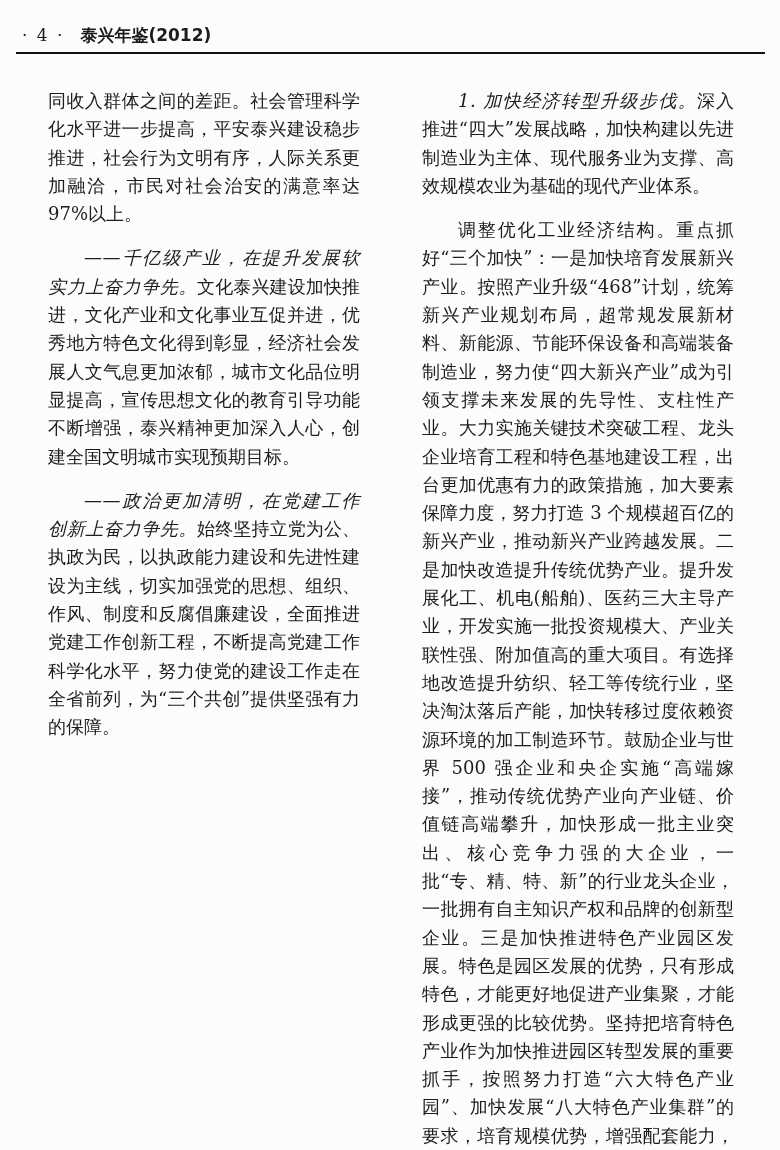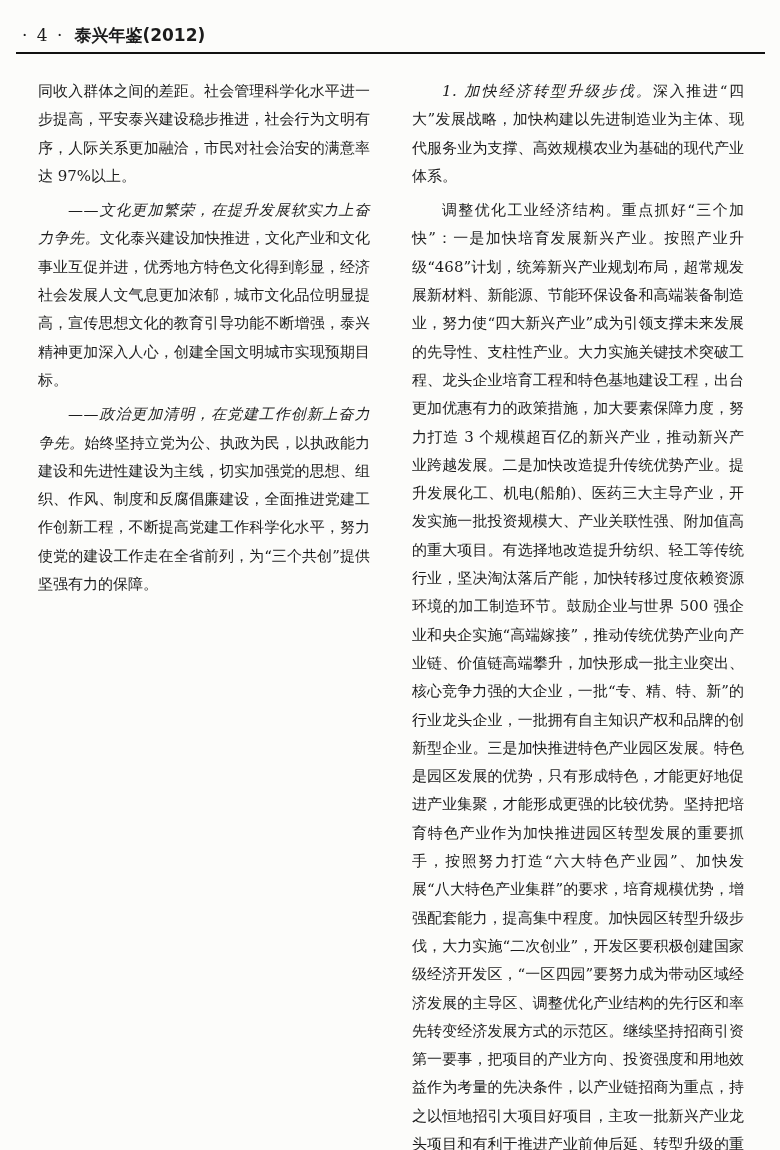--- a/index.html
+++ b/index.html
@@ -25,40 +25,40 @@
   }
   .page-marker {
     font-size: 17px;
     letter-spacing: 2px;
     white-space: nowrap;
   }
   .header-title {
     font-family: "DejaVu Sans", "Liberation Sans", sans-serif;
     font-weight: bold;
     font-size: 17px;
-    margin-left: 10px;
+    margin-left: 16px;
     white-space: nowrap;
   }
   .header-rule {
     border: none;
     border-top: 2.5px solid #111;
     margin: 5px 15px 0 16px;
   }
   .columns {
     display: flex;
     padding: 17px 30px 0 32px;
     gap: 30px;
   }
   .column {
     width: 344px;
     flex: 0 0 344px;
   }
   .para {
-    margin: 6px;
-    font-size: 15px;
+    margin: 16px;
+    font-size: 18px;
     line-height: 28.3px;
     text-align: justify;
     text-indent: 2em;
   }
   .para.no-indent {
     text-indent: 0;
   }
   .lead {
     font-style: italic;
     letter-spacing: 0.5px;
@@ -72,21 +72,21 @@
   <div class="page-header">
     <span class="page-marker">· 4 ·</span>
     <span class="header-title">泰兴年鉴(2012)</span>
   </div>
   <hr class="header-rule">
 
   <div class="columns">
 
     <div class="column">
       <p class="para no-indent"><span class="lead"></span><span>同收入群体之间的差距。社会管理科学化水平进一步提高，平安泰兴建设稳步推进，社会行为文明有序，人际关系更加融洽，市民对社会治安的满意率达 97%以上。</span></p>
-      <p class="para"><span class="lead">——文化更加繁荣，在提升发展软实力上奋力争先。</span><span>文化泰兴建设加快推进，文化产业和文化事业互促并进，优秀地方特色文化得到彰显，经济社会发展人文气息更加浓郁，城市文化品位明显提高，宣传思想文化的教育引导功能不断增强，泰兴精神更加深入人心，创建全国文明城市实现预期目标。</span></p>
+      <p class="para"><span class="lead">——千亿级产业，在提升发展软实力上奋力争先。</span><span>文化泰兴建设加快推进，文化产业和文化事业互促并进，优秀地方特色文化得到彰显，经济社会发展人文气息更加浓郁，城市文化品位明显提高，宣传思想文化的教育引导功能不断增强，泰兴精神更加深入人心，创建全国文明城市实现预期目标。</span></p>
       <p class="para"><span class="lead">——政治更加清明，在党建工作创新上奋力争先。</span><span>始终坚持立党为公、执政为民，以执政能力建设和先进性建设为主线，切实加强党的思想、组织、作风、制度和反腐倡廉建设，全面推进党建工作创新工程，不断提高党建工作科学化水平，努力使党的建设工作走在全省前列，为“三个共创”提供坚强有力的保障。</span></p>
 
     </div>
 
     <div class="column">
       <p class="para"><span class="lead">1. 加快经济转型升级步伐。</span><span>深入推进“四大”发展战略，加快构建以先进制造业为主体、现代服务业为支撑、高效规模农业为基础的现代产业体系。</span></p>
       <p class="para"><span class="lead"></span><span>调整优化工业经济结构。重点抓好“三个加快”：一是加快培育发展新兴产业。按照产业升级“468”计划，统筹新兴产业规划布局，超常规发展新材料、新能源、节能环保设备和高端装备制造业，努力使“四大新兴产业”成为引领支撑未来发展的先导性、支柱性产业。大力实施关键技术突破工程、龙头企业培育工程和特色基地建设工程，出台更加优惠有力的政策措施，加大要素保障力度，努力打造 3 个规模超百亿的新兴产业，推动新兴产业跨越发展。二是加快改造提升传统优势产业。提升发展化工、机电(船舶)、医药三大主导产业，开发实施一批投资规模大、产业关联性强、附加值高的重大项目。有选择地改造提升纺织、轻工等传统行业，坚决淘汰落后产能，加快转移过度依赖资源环境的加工制造环节。鼓励企业与世界 500 强企业和央企实施“高端嫁接”，推动传统优势产业向产业链、价值链高端攀升，加快形成一批主业突出、核心竞争力强的大企业，一批“专、精、特、新”的行业龙头企业，一批拥有自主知识产权和品牌的创新型企业。三是加快推进特色产业园区发展。特色是园区发展的优势，只有形成特色，才能更好地促进产业集聚，才能形成更强的比较优势。坚持把培育特色产业作为加快推进园区转型发展的重要抓手，按照努力打造“六大特色产业园”、加快发展“八大特色产业集群”的要求，培育规模优势，增强配套能力，提高集中程度。加快园区转型升级步伐，大力实施“二次创业”，开发区要积极创建国家级经济开发区，“一区四园”要努力成为带动区域经济发展的主导区、调整优化产业结构的先行区和率先转变经济发展方式的示范区。继续坚持招商引资第一要事，把项目的产业方向、投资强度和用地效益作为考量的先决条件，以产业链招商为重点，持之以恒地招引大项目好项目，主攻一批新兴产业龙头项目和有利于推进产业前伸后延、转型升级的重特大项目。今后五年，确保开工建设 1 亿美元或 7 亿人民币以上项目 30 个。到 2015 年，确保培育千亿级园区 1 个，千亿级产业 2 个，百亿级特色产业集群 4 个，百亿级企业 6 个。</span></p>
 
     </div>
 

